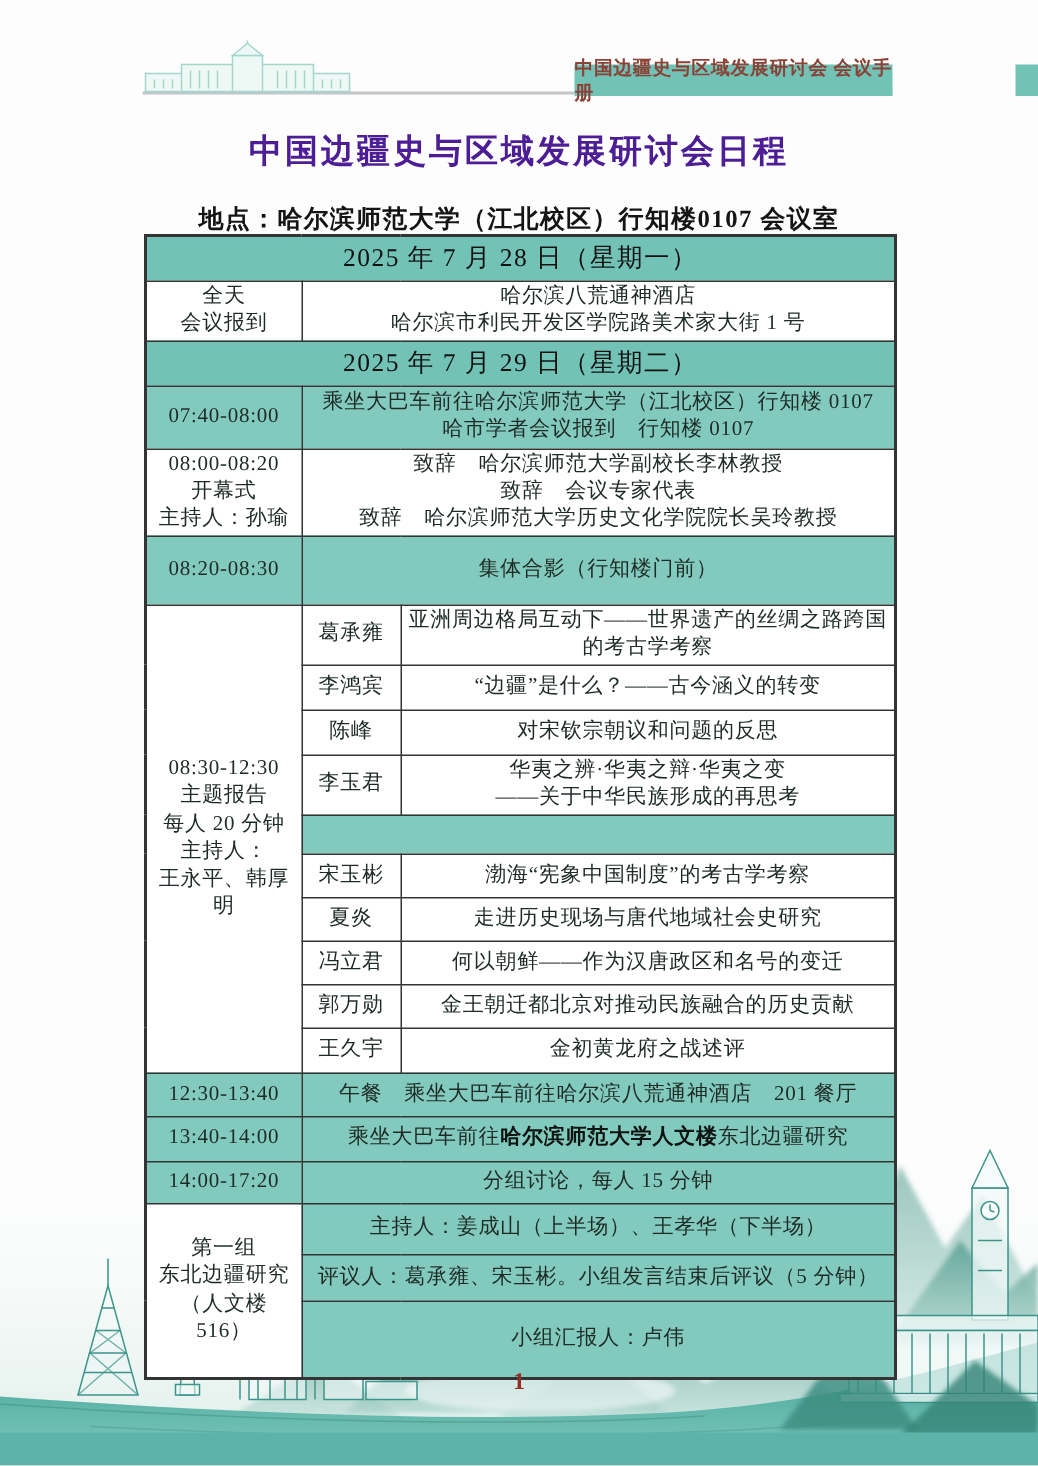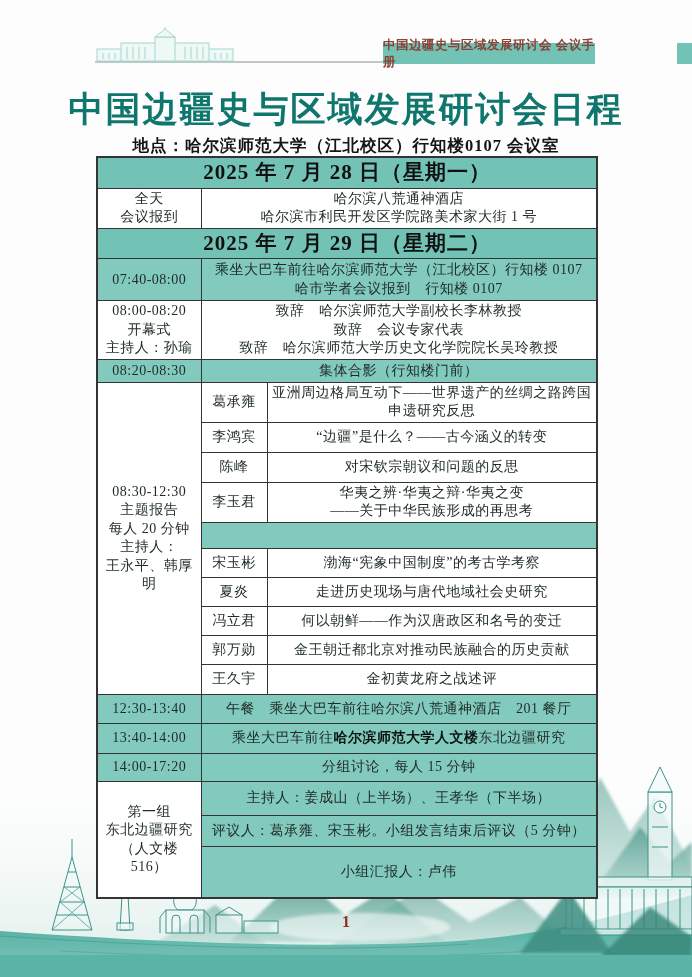--- a/index.html
+++ b/index.html
@@ -8,35 +8,35 @@
 
   
   .hdr-line{position:absolute;left:95px;top:61px;width:500px;height:2px;background:#c2c6c6;}
   .hdr-building{position:absolute;left:95px;top:27px;}
   .hdr-badge{position:absolute;left:383px;top:43px;width:212px;height:21px;
     background:var(--teal-header);color:#8a4136;font-weight:bold;font-size:12.5px;
     display:flex;align-items:center;justify-content:center;letter-spacing:.5px;}
   .hdr-edge-strip{position:absolute;right:0;top:43px;width:15px;height:21px;background:var(--teal-header);}
 
   .doc-title{position:absolute;left:0;top:86px;width:100%;text-align:center;
-    color:#0f766e;font-size:35px;font-weight:bold;letter-spacing:2px;}
+    color:#4c1d95;font-size:22px;font-weight:bold;letter-spacing:2px;}
   .doc-location{position:absolute;left:0;top:135px;width:100%;text-align:center;
     color:#141414;font-size:16.5px;font-weight:bold;letter-spacing:1px;}
 
   
   :root{--teal-header:#72c2b6;--teal-row:#83cabe;--bd:#343434;}
   .sched-wrap{position:absolute;left:96px;top:156px;z-index:2;}
   table.sched{border-collapse:collapse;table-layout:fixed;width:500px;background:#fff;
     font-size:14px;color:#1d2a26;}
   table.sched{border:2.5px solid var(--bd);}
   .sched td{border:1.5px solid var(--bd);text-align:center;vertical-align:middle;
     padding:1px 4px;line-height:1.32;letter-spacing:.5px;}
   .c1{width:104px;} .c2{width:66px;} .c3{width:330px;}
   .teal{background:var(--teal-row);}
-  .thead-row td{background:var(--teal-header);font-size:21px;font-weight:bold;color:#111;letter-spacing:1px;}
+  .thead-row td{background:var(--teal-header);font-size:17px;font-weight:normal;color:#111;letter-spacing:1px;}
   .pre{white-space:pre-line;}
   .bold{font-weight:bold;color:#0d1513;text-align:center;}
 
   
   .footer-art{position:absolute;left:0;bottom:0;z-index:0;}
   .page-number{position:absolute;left:0;bottom:46px;width:100%;text-align:center;z-index:3;
     color:#8f2f25;font-size:16px;font-weight:bold;}
 </style>
 </head>
 <body>
@@ -176,34 +176,34 @@
 
     <tr style="height:57px">
       <td class="pre">08:00-08:20
 开幕式
 主持人：孙瑜</td>
       <td colspan="2" class="pre">致辞　哈尔滨师范大学副校长李林教授
 致辞　会议专家代表
 致辞　哈尔滨师范大学历史文化学院院长吴玲教授</td>
     </tr>
 
-    <tr style="height:23px">
+    <tr style="height:46px">
       <td class="teal">08:20-08:30</td>
       <td colspan="2" class="teal">集体合影（行知楼门前）</td>
     </tr>
 
     <tr style="height:38px">
       <td rowspan="10" class="pre">08:30-12:30
 主题报告
 每人 20 分钟
 主持人：
 王永平、韩厚明</td>
       <td>葛承雍</td>
       <td class="pre">亚洲周边格局互动下——世界遗产的丝绸之路跨国
-申遗研究反思</td>
+的考古学考察</td>
     </tr>
     <tr style="height:30px">
       <td>李鸿宾</td>
       <td class="pre">“边疆”是什么？——古今涵义的转变</td>
     </tr>
     <tr style="height:30px">
       <td>陈峰</td>
       <td class="pre">对宋钦宗朝议和问题的反思</td>
     </tr>
     <tr style="height:40px">

